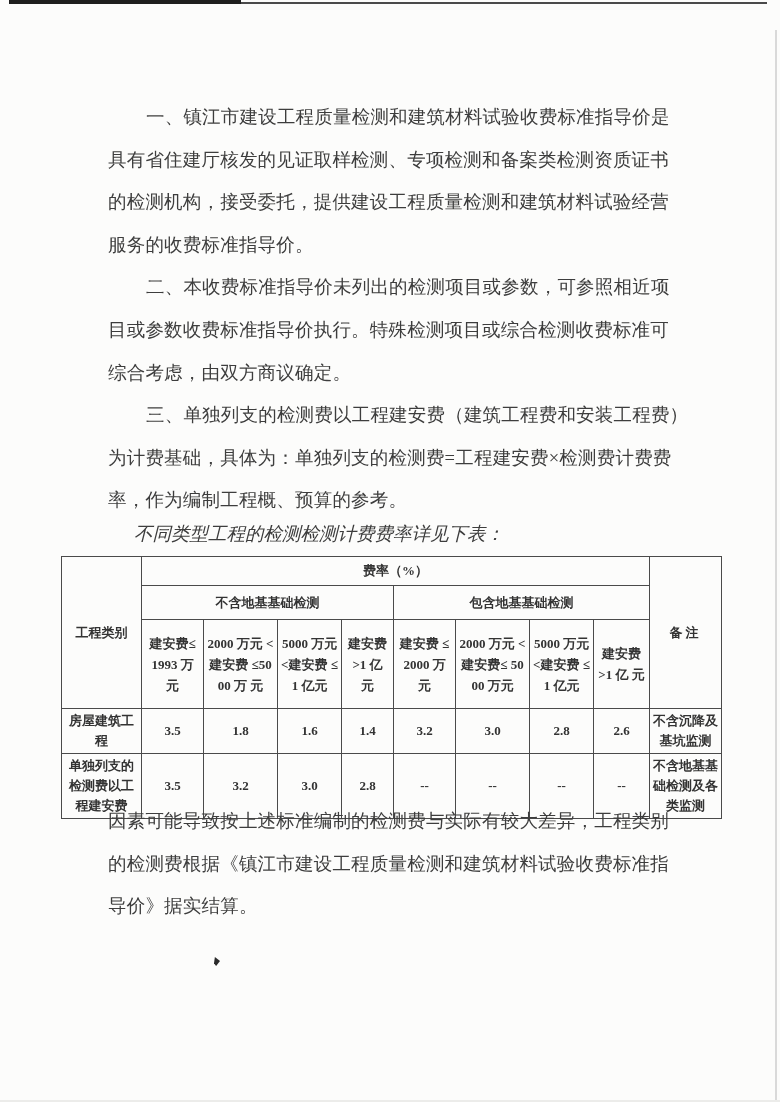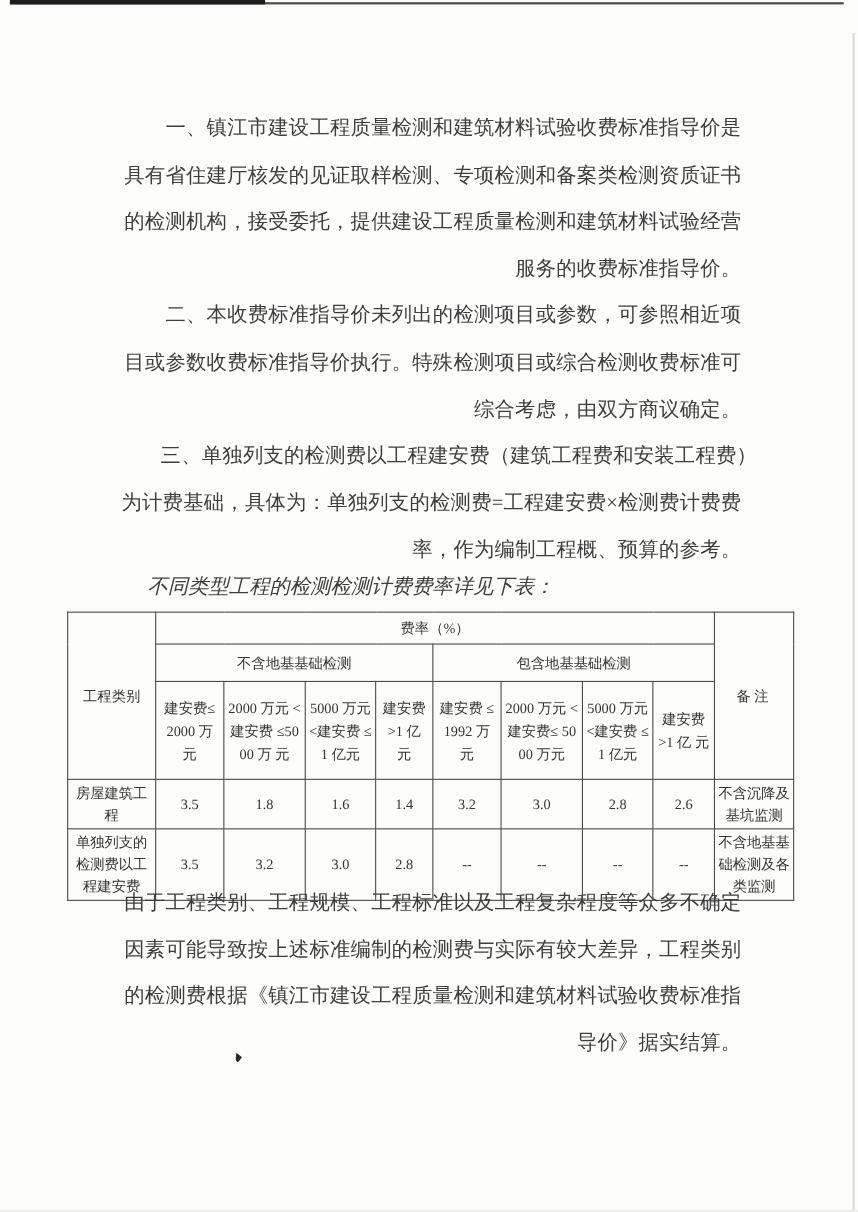--- a/index.html
+++ b/index.html
@@ -48,21 +48,20 @@
   }
   .closing {
     position: absolute; left: 108px; top: 800px; width: 566px;
   }
   .line {
     font-size: 18.5px;
     line-height: 42.6px;
     letter-spacing: 0.2px;
     white-space: nowrap;
     color: #3d3d3d;
-    text-align: right;
   }
   .line.indent { text-indent: 38px; }
   .intro-line {
     font-size: 18.5px;
     line-height: 40px;
     margin-top: -8px;
     text-indent: 26px;
     white-space: nowrap;
     color: #3d3d3d;
     font-style: italic;
@@ -73,21 +72,21 @@
   }
   table.fee-table {
     border-collapse: collapse;
     table-layout: fixed;
     width: 660px;
     font-family: "Liberation Serif", "DejaVu Serif", serif;
     color: #333333;
   }
   table.fee-table td, table.fee-table th {
     border: 1px solid #4a4a4a;
-    font-weight: normal;
+    font-weight: bold;
     text-align: center;
     vertical-align: middle;
     padding: 1px 3px;
     font-size: 13px;
     line-height: 20px;
     word-break: break-all;
   }
   tr.hrow1 td { height: 26px; }
   tr.hrow2 td { height: 31px; }
   tr.hrow3 td { height: 86px; line-height: 21px; }
@@ -151,25 +150,25 @@
           <tr class="hrow1">
         <td rowspan="3" class="row-label">工程类别</td>
         <td colspan="8">费率（%）</td>
         <td rowspan="3" class="remark-head">备注</td>
       </tr>
       <tr class="hrow2">
         <td colspan="4">不含地基基础检测</td>
         <td colspan="4">包含地基基础检测</td>
       </tr>
       <tr class="hrow3">
-        <td>建安费≤ 2000 万元</td>
+        <td>建安费≤ 1993 万元</td>
         <td>2000 万元 &lt;建安费 ≤5000 万 元</td>
         <td>5000 万元 &lt;建安费 ≤1 亿元</td>
         <td>建安费 &gt;1 亿 元</td>
-        <td>建安费 ≤ 1992 万 元</td>
+        <td>建安费 ≤ 2000 万 元</td>
         <td>2000 万元 &lt;建安费≤ 5000 万元</td>
         <td>5000 万元 &lt;建安费 ≤1 亿元</td>
         <td>建安费 &gt;1 亿 元</td>
       </tr>
       <tr class="drow1">
         <td class="row-label">房屋建筑工程</td>
         <td class="rate-val">3.5</td>
         <td class="rate-val">1.8</td>
         <td class="rate-val">1.6</td>
         <td class="rate-val">1.4</td>
@@ -189,19 +188,18 @@
         <td class="rate-val">--</td>
         <td class="rate-val">--</td>
         <td class="rate-val">--</td>
         <td class="remark-cell">不含地基基础检测及各类监测</td>
       </tr>
     </tbody>
       </table>
   </div>
 
   <div class="closing">
-    <div class="line">由于工程类别、工程规模、工程标准以及工程复杂程度等众多不确定</div>
     <div class="line">因素可能导致按上述标准编制的检测费与实际有较大差异，工程类别</div>
     <div class="line">的检测费根据《镇江市建设工程质量检测和建筑材料试验收费标准指</div>
     <div class="line">导价》据实结算。</div>
   </div>
 
 </div>
 
 </body></html>

